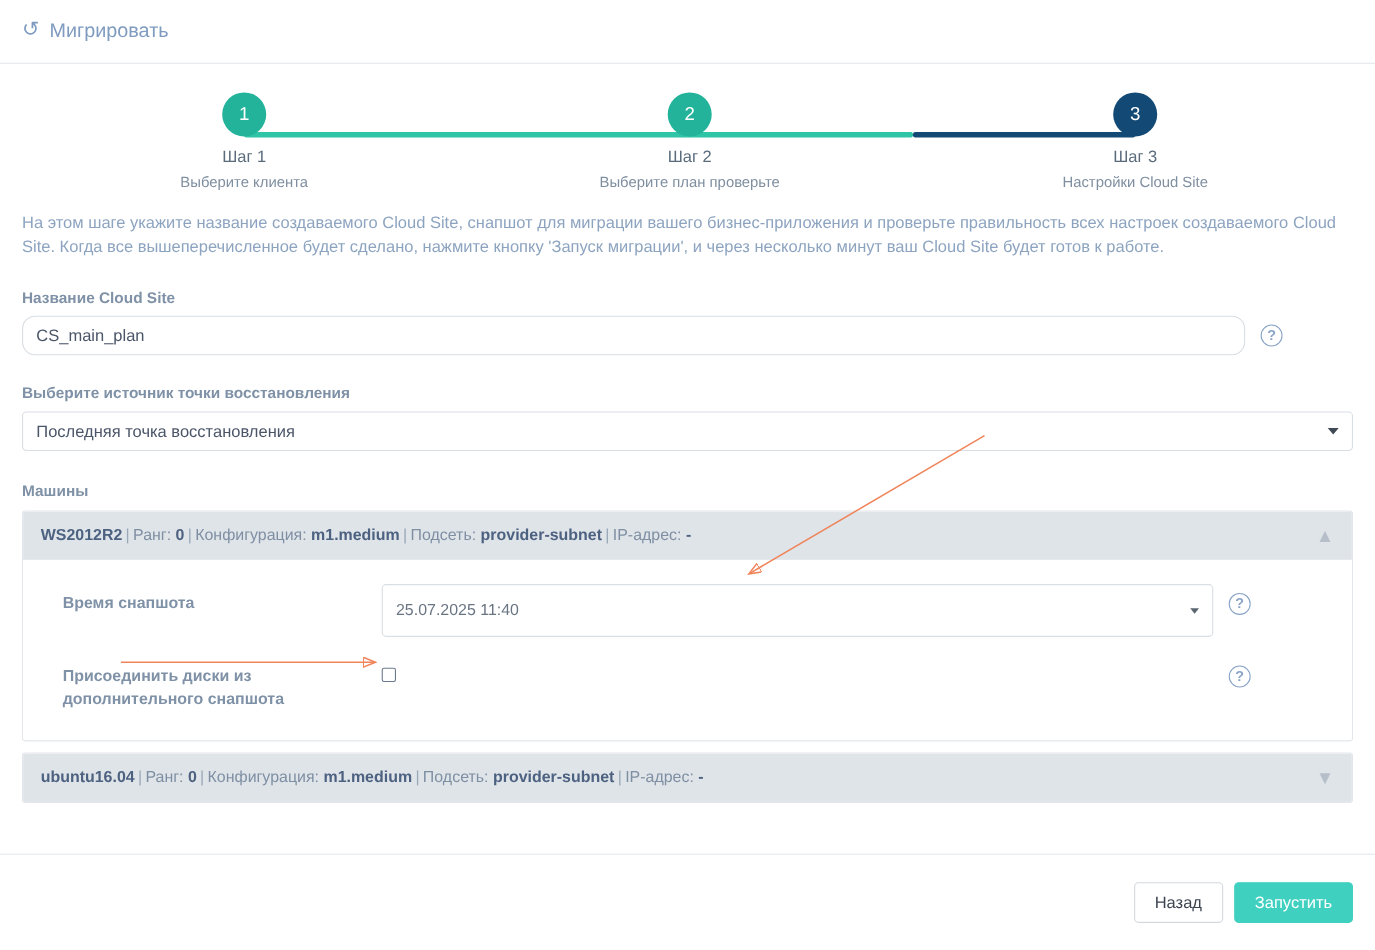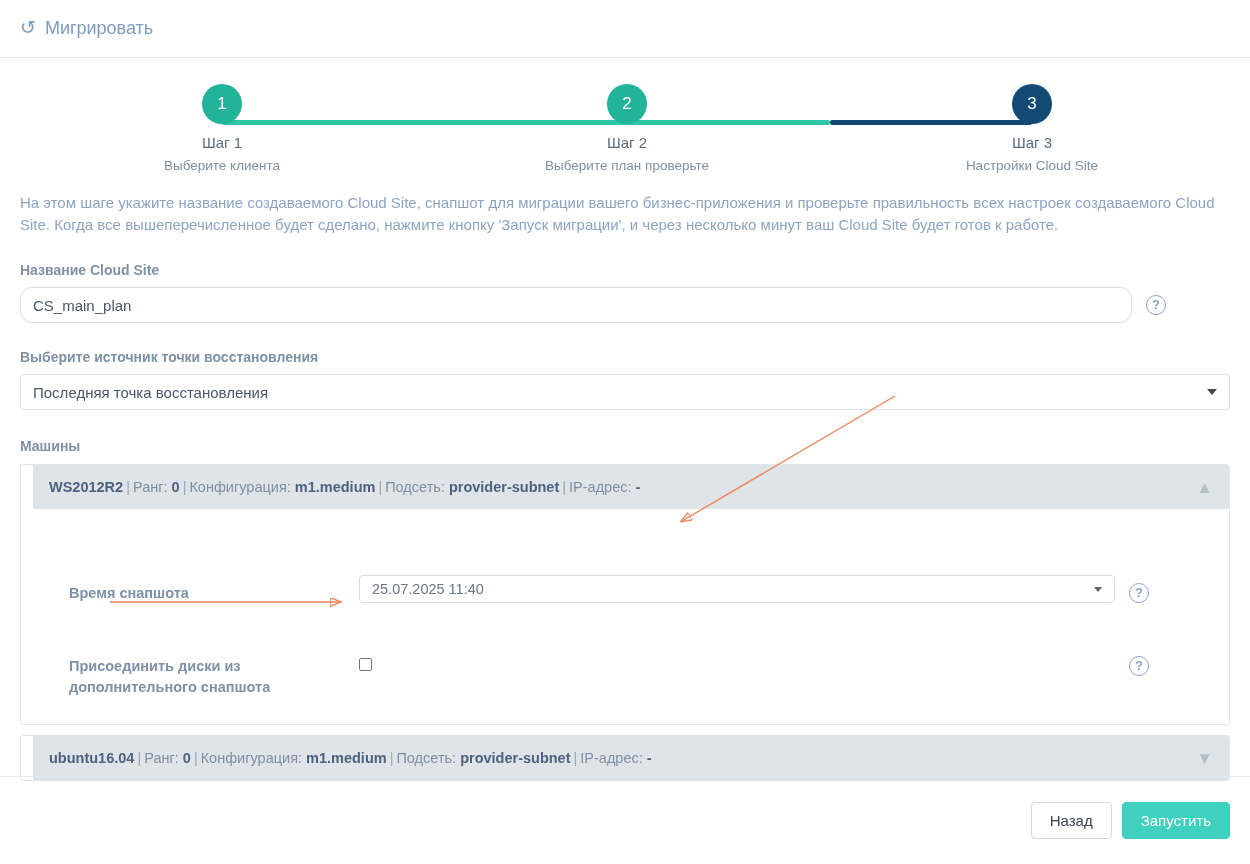--- a/index.html
+++ b/index.html
@@ -169,21 +169,20 @@
     font-weight: bold;
     color: #7f91a6;
     margin: 28px 0 10px 0;
   }
   .accordion {
     border: 1px solid #e2e6ea;
     border-radius: 3px;
     margin-bottom: 10px;
     background: #fff;
     overflow: hidden;
-    padding-left: 12px;
   }
   .acc-header {
     background: #dfe4e9;
     height: 44px;
     display: flex;
     align-items: center;
     justify-content: space-between;
     padding: 0 16px;
     font-size: 14.5px;
     color: #7f8fa3;
@@ -199,34 +198,33 @@
   }
   .acc-body {
     background: #fff;
     padding: 22px 0 26px 0;
   }
   .acc-row {
     display: flex;
     align-items: flex-start;
     padding: 0 16px 0 36px;
     margin-bottom: 18px;
-    margin-top: 44px;
   }
   .acc-row:last-child { margin-bottom: 0; }
   .acc-row-label {
     width: 290px;
     font-size: 14.5px;
     font-weight: bold;
     color: #7f91a6;
     line-height: 1.45;
     padding-top: 8px;
   }
   .snapshot-select {
     width: 756px;
-    height: 28px;
+    height: 48px;
     border: 1px solid #d9dee3;
     border-radius: 4px;
     display: flex;
     align-items: center;
     justify-content: space-between;
     padding: 0 12px;
     font-size: 14.5px;
     color: #6a7583;
     cursor: pointer;
   }

